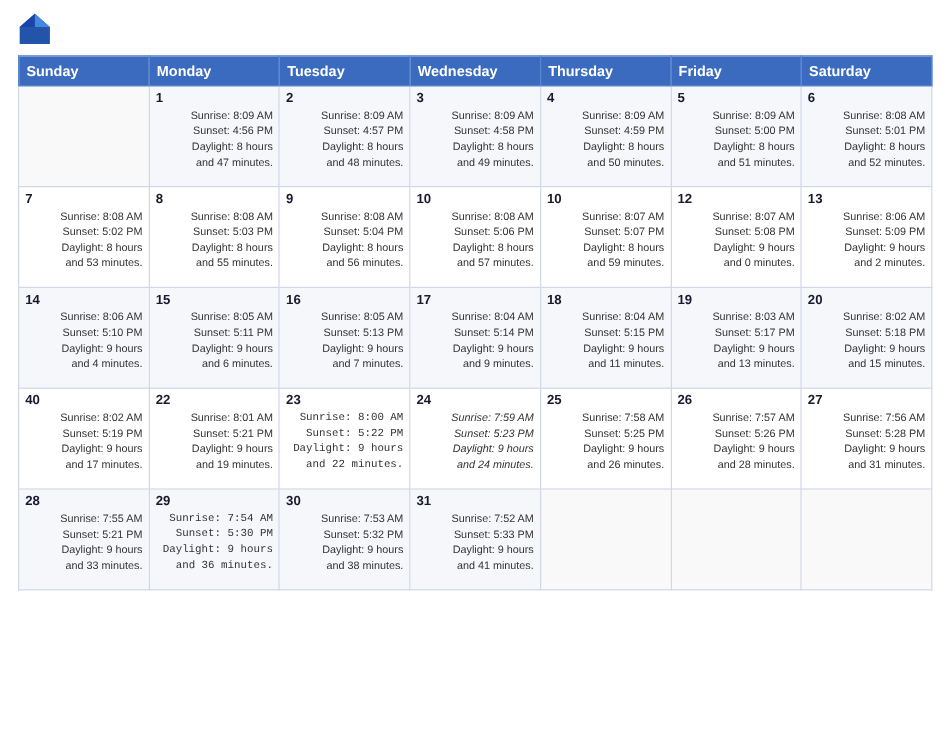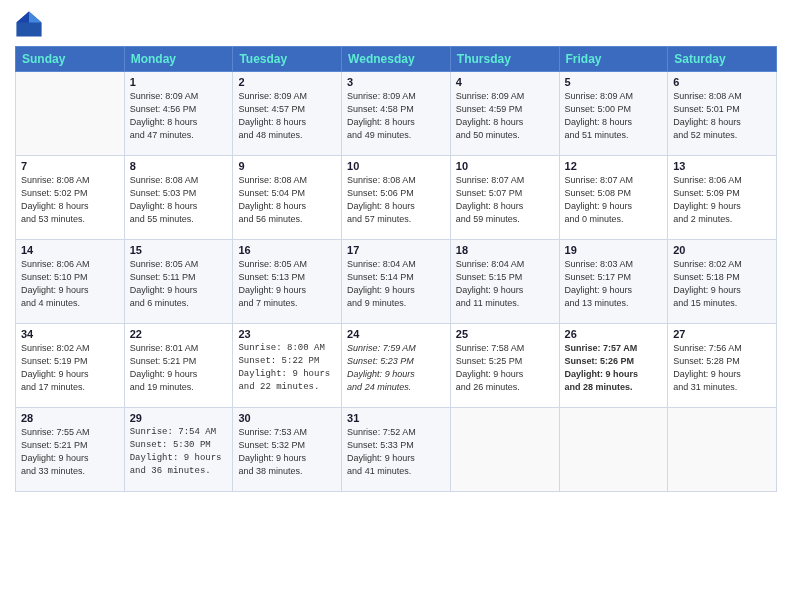--- a/index.html
+++ b/index.html
@@ -53,21 +53,21 @@
       color: #444;
       font-style: normal;
     }
     table {
       width: 100%;
       border-collapse: collapse;
       table-layout: fixed;
     }
     thead th {
       background-color: #3a6bbf;
-      color: #5eead4;
+      color: #ffffff;
       font-size: 12px;
       font-weight: bold;
       padding: 5px 6px;
       text-align: left;
       border: 1px solid #5a85d0;
     }
     tbody td {
       border: 1px solid #d0d8e8;
       vertical-align: top;
       padding: 4px 5px;
@@ -86,20 +86,21 @@
       font-size: 11px;
       font-weight: bold;
       color: #1a1a2e;
       display: block;
       margin-bottom: 2px;
     }
     .day-info {
       font-size: 9px;
       color: #333;
       line-height: 1.45;
+      text-align: right;
     }
     td.empty {
       background: #f9f9f9 !important;
     }
   </style>
 </head>
 <body>
 
 <div class="page">
   <div class="header">
@@ -275,21 +276,21 @@
           <td>
             <span class="day-num">20</span>
             <div class="day-info" style="white-space: pre-line;">Sunrise: 8:02 AM
 Sunset: 5:18 PM
 Daylight: 9 hours
 and 15 minutes.</div>
           </td>
         </tr>
         <tr>
           <td>
-            <span class="day-num">34</span>
+            <span class="day-num">40</span>
             <div class="day-info" style="white-space: pre-line;">Sunrise: 8:02 AM
 Sunset: 5:19 PM
 Daylight: 9 hours
 and 17 minutes.</div>
           </td>
           <td>
             <span class="day-num">22</span>
             <div class="day-info" style="white-space: pre-line;">Sunrise: 8:01 AM
 Sunset: 5:21 PM
 Daylight: 9 hours
@@ -311,21 +312,21 @@
           </td>
           <td>
             <span class="day-num">25</span>
             <div class="day-info" style="white-space: pre-line;">Sunrise: 7:58 AM
 Sunset: 5:25 PM
 Daylight: 9 hours
 and 26 minutes.</div>
           </td>
           <td>
             <span class="day-num">26</span>
-            <div class="day-info" style="white-space: pre-line; font-weight: bold;">Sunrise: 7:57 AM
+            <div class="day-info" style="white-space: pre-line;">Sunrise: 7:57 AM
 Sunset: 5:26 PM
 Daylight: 9 hours
 and 28 minutes.</div>
           </td>
           <td>
             <span class="day-num">27</span>
             <div class="day-info" style="white-space: pre-line;">Sunrise: 7:56 AM
 Sunset: 5:28 PM
 Daylight: 9 hours
 and 31 minutes.</div>

